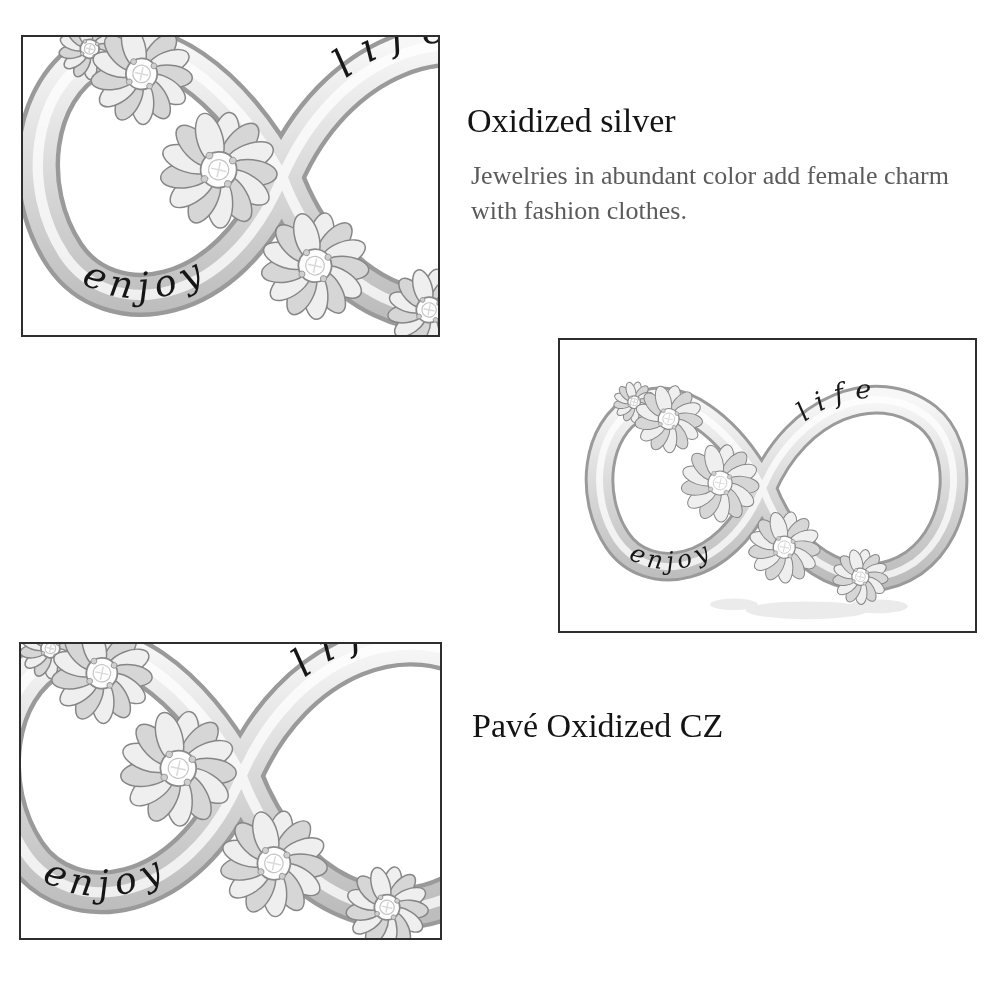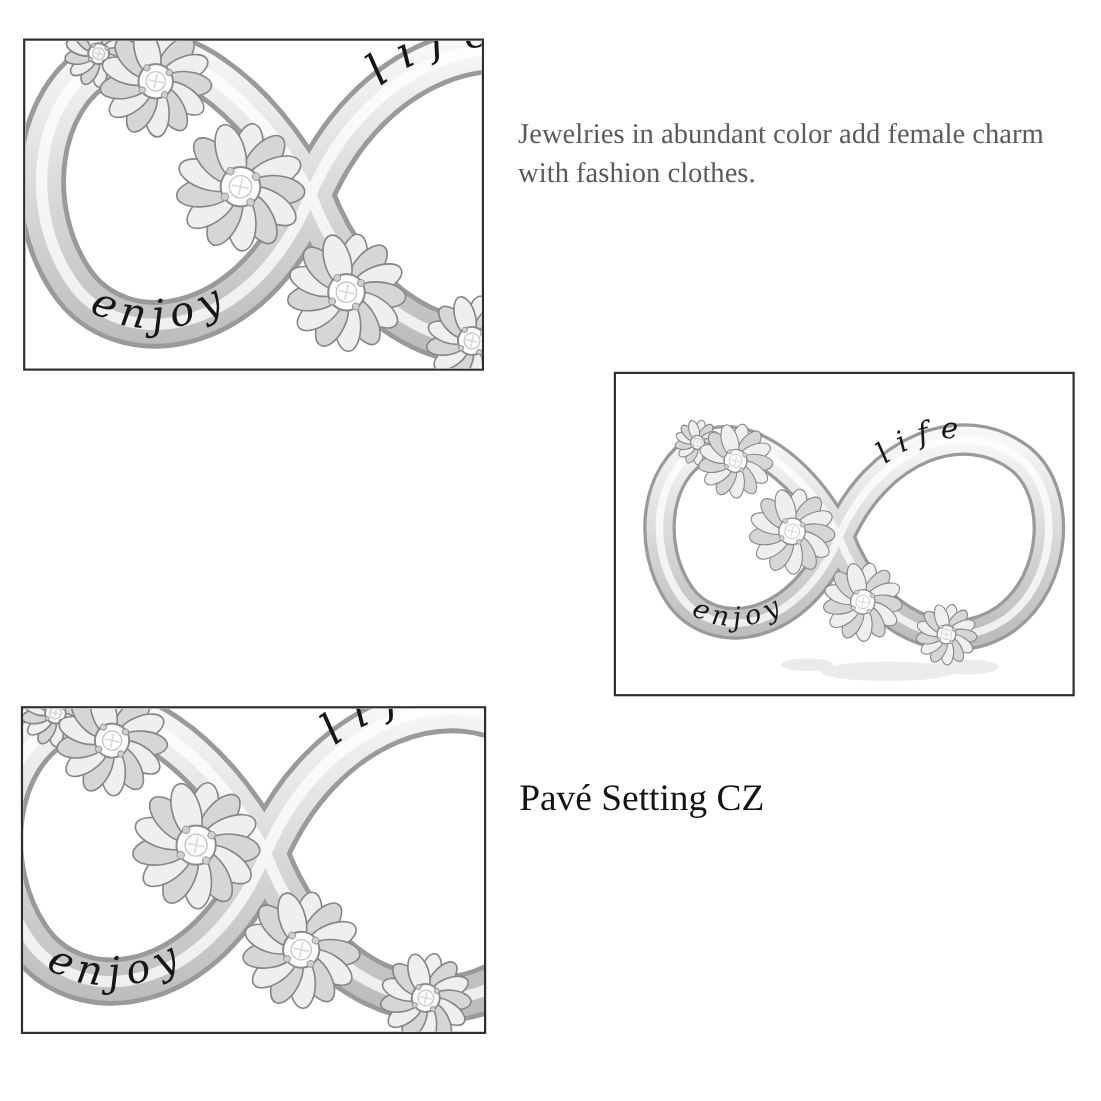--- a/index.html
+++ b/index.html
@@ -146,20 +146,21 @@
         <circle cx="-5.727564927611034" cy="5.727564927611035" r="1.6199999999999999" fill="#cfcfcf" stroke="#8a8a8a" stroke-width="0.5"></circle>
         <circle cx="-5.727564927611036" cy="-5.727564927611034" r="1.6199999999999999" fill="#cfcfcf" stroke="#8a8a8a" stroke-width="0.5"></circle>
         <circle cx="5.727564927611033" cy="-5.727564927611036" r="1.6199999999999999" fill="#cfcfcf" stroke="#8a8a8a" stroke-width="0.5"></circle>
       </g>
       <text font-family="&quot;DejaVu Serif&quot;,serif" font-style="italic" font-size="25" letter-spacing="5" fill="#161616"><textPath startOffset="12%" xlink:href="#enjoyPath0">enjoy</textPath></text>
       <text font-family="&quot;DejaVu Serif&quot;,serif" font-style="italic" font-size="27" letter-spacing="10" fill="#161616"><textPath startOffset="16%" xlink:href="#lifePath0">life</textPath></text>
     </svg>
 </div>
 
 <div class="text-block" style="left:467px;top:101px;width:505px;">
+  <h2>Oxidized silver</h2>
   <p>Jewelries in abundant color add female charm with fashion clothes.</p>
 </div>
 
 <div class="text-block" style="left:27px;top:394px;width:462px;">
 </div>
 
 <div class="photo-frame" style="left:558px;top:338px;width:419px;height:295px;">
   <svg preserveAspectRatio="none" role="img" aria-label="full infinity daisy charm with enjoy life engraving" viewBox="0 0 420 295">
       <defs>
         <linearGradient id="bandGrad1" x1="0" y1="0" x2="0" y2="1">
@@ -431,14 +432,14 @@
         <circle cx="-5.727564927611034" cy="5.727564927611035" r="1.6199999999999999" fill="#cfcfcf" stroke="#8a8a8a" stroke-width="0.5"></circle>
         <circle cx="-5.727564927611036" cy="-5.727564927611034" r="1.6199999999999999" fill="#cfcfcf" stroke="#8a8a8a" stroke-width="0.5"></circle>
         <circle cx="5.727564927611033" cy="-5.727564927611036" r="1.6199999999999999" fill="#cfcfcf" stroke="#8a8a8a" stroke-width="0.5"></circle>
       </g>
       <text font-family="&quot;DejaVu Serif&quot;,serif" font-style="italic" font-size="25" letter-spacing="5" fill="#161616"><textPath startOffset="12%" xlink:href="#enjoyPath2">enjoy</textPath></text>
       <text font-family="&quot;DejaVu Serif&quot;,serif" font-style="italic" font-size="27" letter-spacing="10" fill="#161616"><textPath startOffset="16%" xlink:href="#lifePath2">life</textPath></text>
     </svg>
 </div>
 
 <div class="text-block" style="left:472px;top:706px;width:522px;">
-  <h2>Pavé Setting CZ</h2>
+  <h2>Pavé Oxidized CZ</h2>
 </div>
 
 </body></html>

